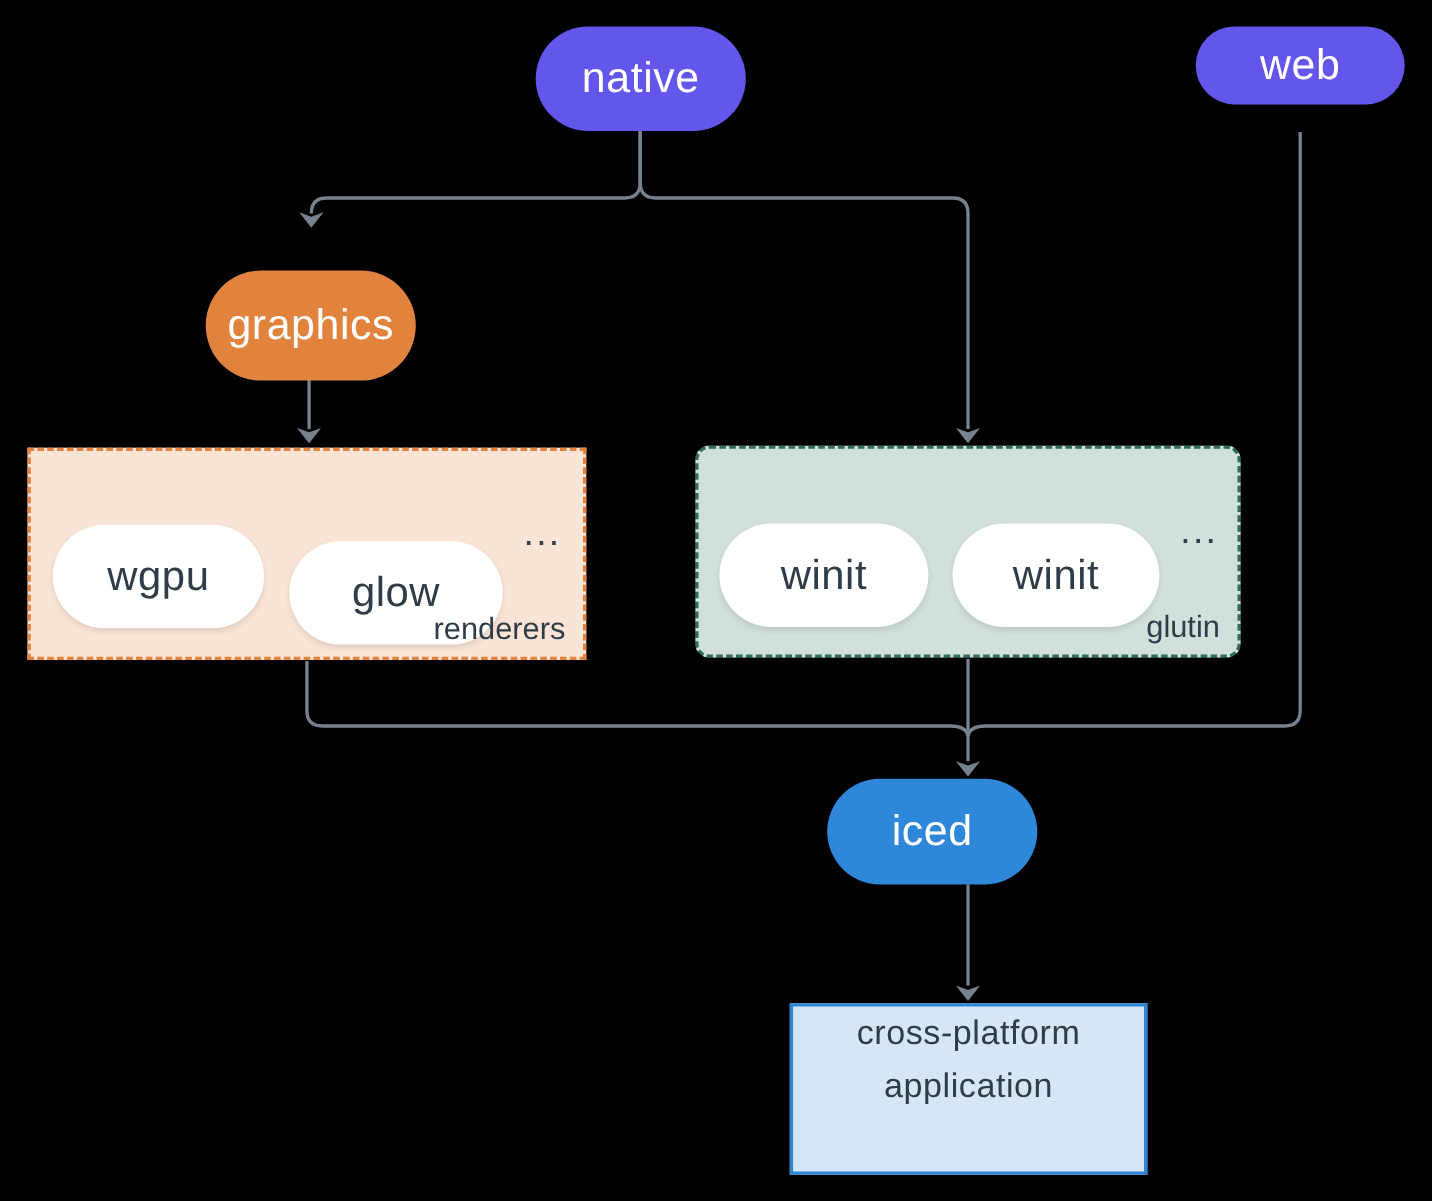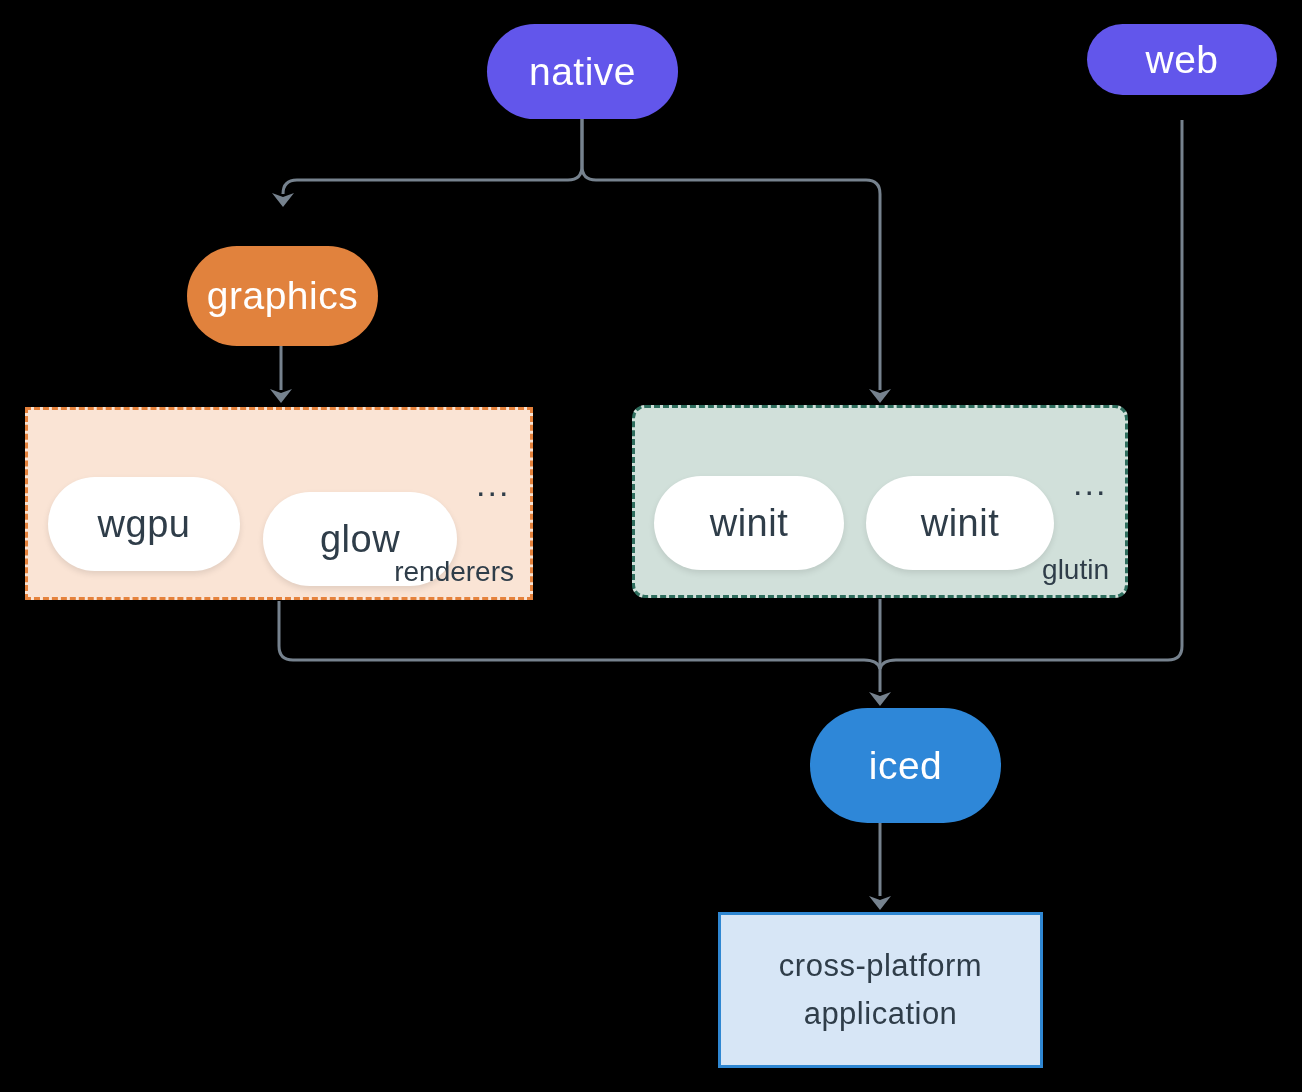--- a/index.html
+++ b/index.html
@@ -87,21 +87,20 @@
     left: 718px;
     top: 912px;
     width: 325px;
     height: 156px;
     box-sizing: border-box;
     background: var(--app-bg);
     border: 3px solid var(--app-border);
     display: flex;
     flex-direction: column;
     align-items: center;
-    justify-content: center;
     color: var(--text-dark);
     font-size: 31px;
     letter-spacing: 0.5px;
     line-height: 1.55;
     text-align: center;
   }
 </style>
 </head>
 <body>
 
@@ -142,20 +141,20 @@
     <span class="group-label">renderers</span>
   </div>
 
   <div class="group-box shells" style="left:632px; top:405px; width:496px; height:193px;border-radius:13px;">
     <div class="chip" style="left:19px; top:24px; width:190px; height:94px;">winit</div>
     <div class="chip" style="left:231px; top:24px; width:188px; height:94px;">winit</div>
     <span class="ellipsis" style="left:438px; top:56px;">...</span>
     <span class="group-label">glutin</span>
   </div>
 
-  <div class="pill blue" style="left:810px; top:708px; width:191px; height:115px;">iced</div>
+  <div class="pill blue" style="left:752px; top:708px; width:191px; height:96px;">iced</div>
 
   <div class="app-box">
     <span>cross-platform</span>
     <span>application</span>
   </div>
 
 </div>
 
 </body></html>

